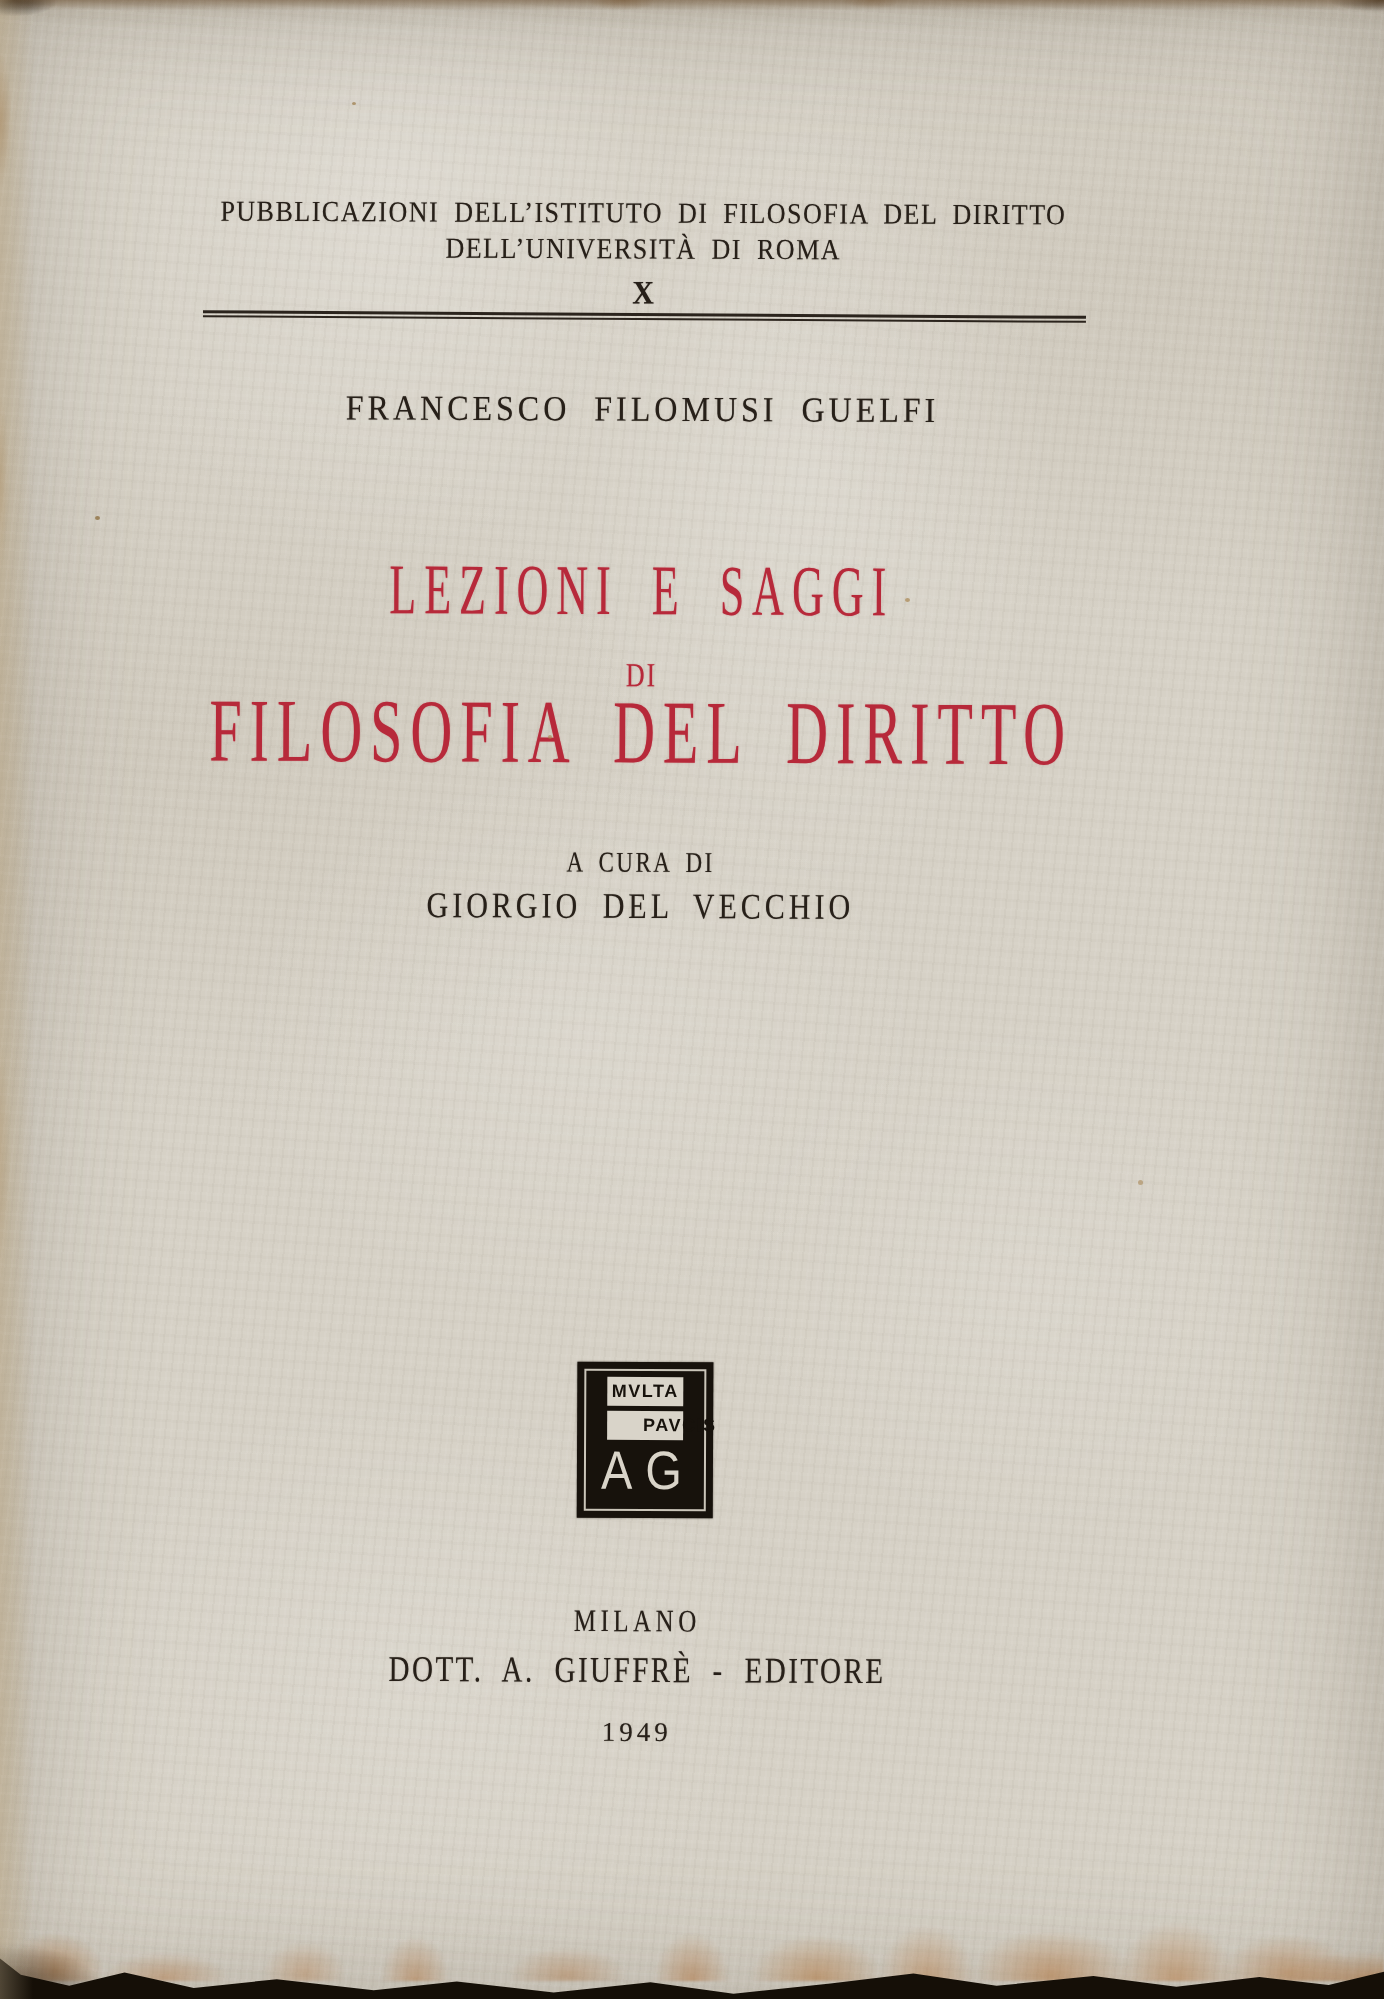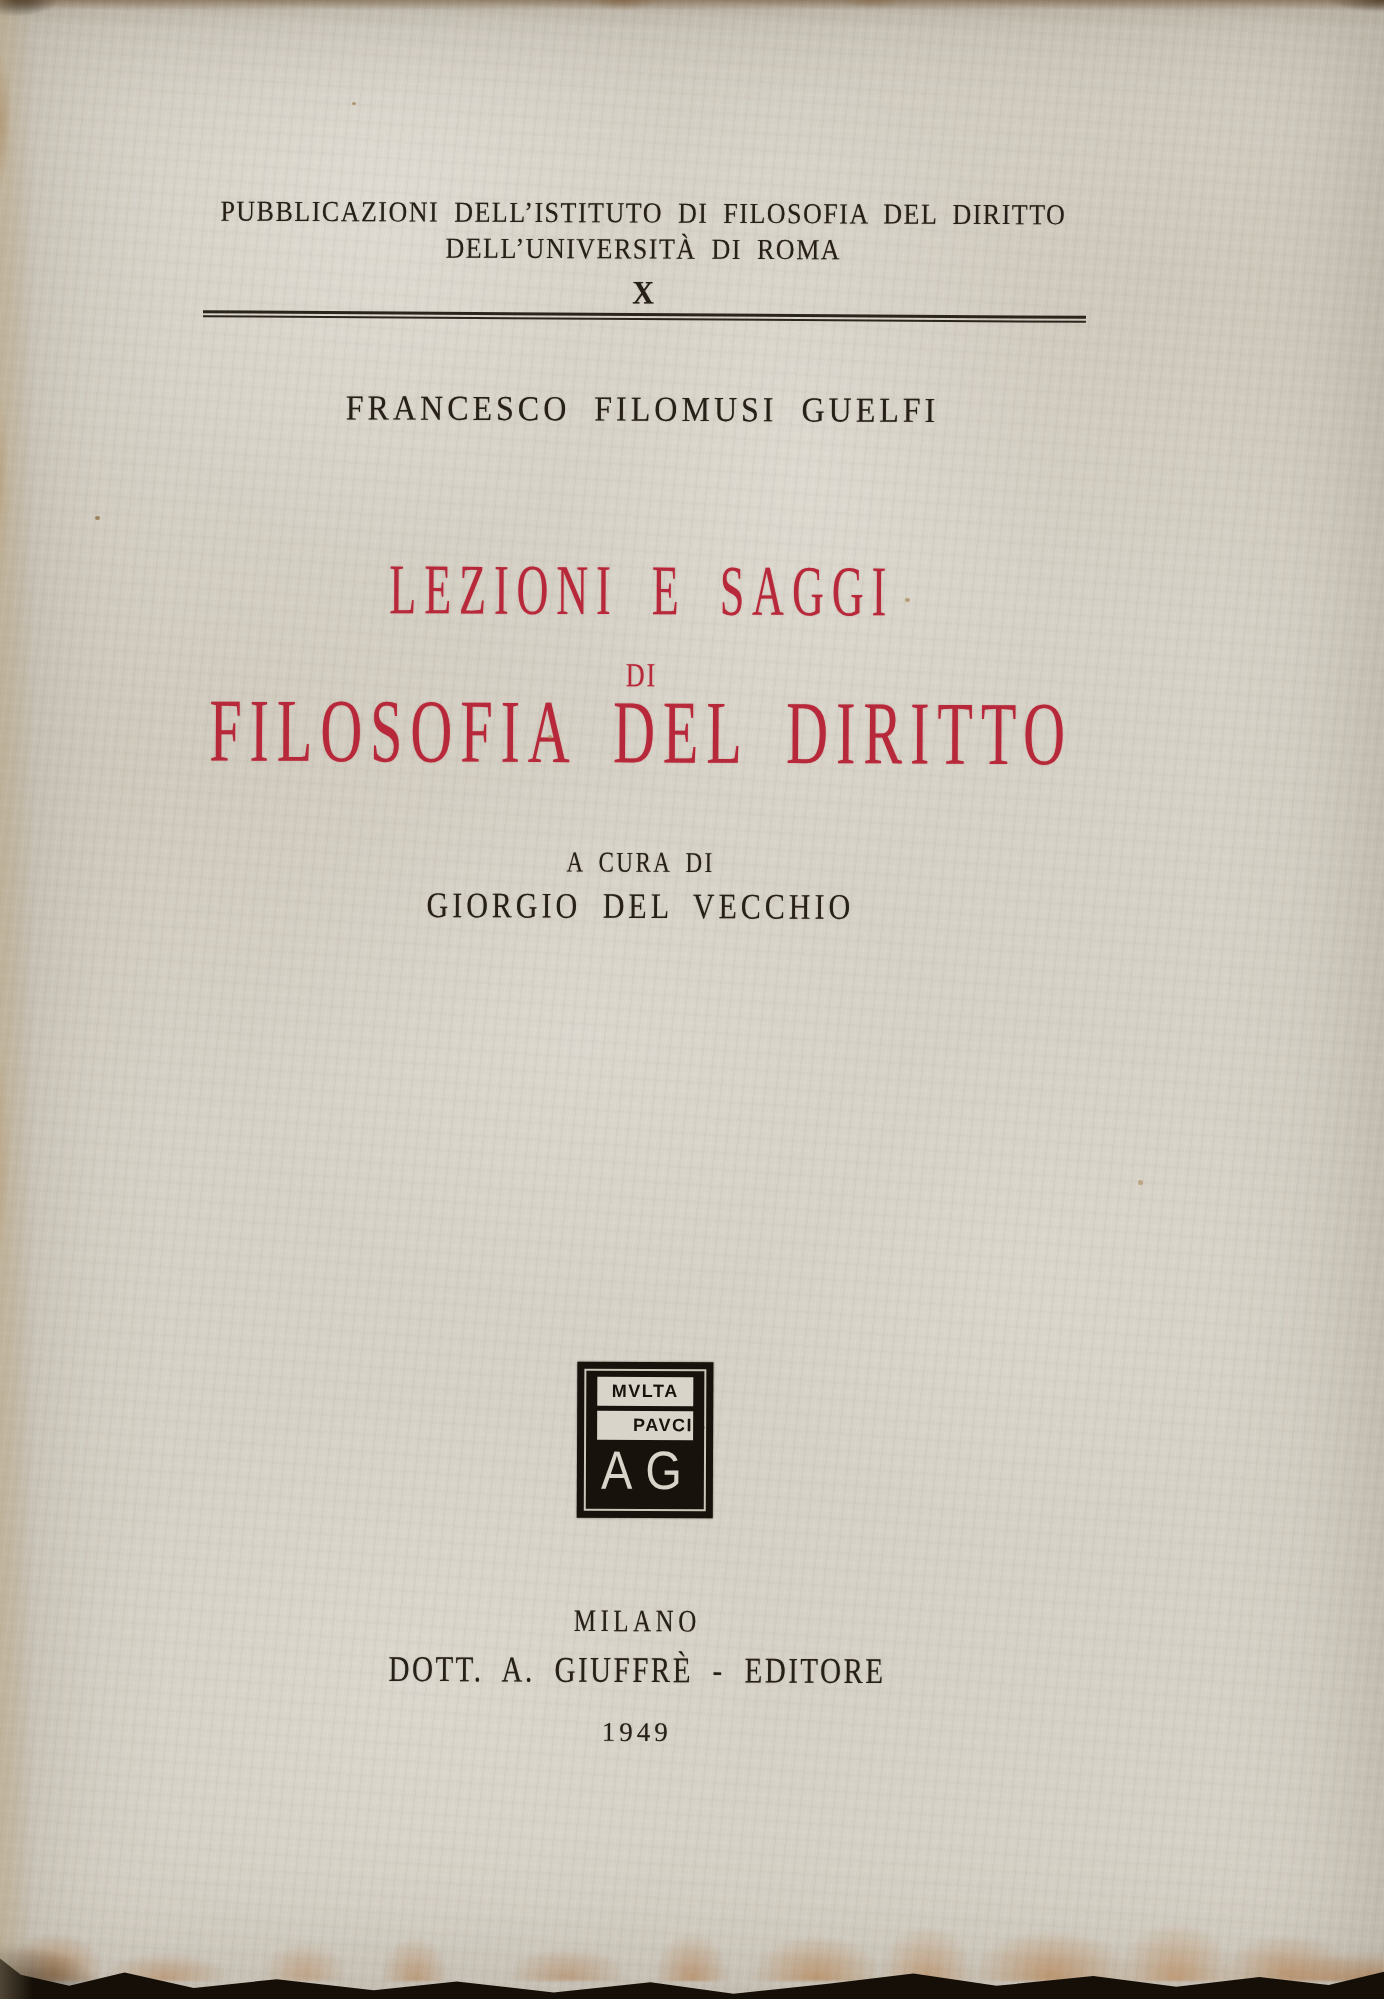--- a/index.html
+++ b/index.html
@@ -121,21 +121,21 @@
   
   .logo{
     position:absolute;left:579px;top:1362px;width:136px;height:156px;
     background:#17120c;
     box-shadow:0 0 2px rgba(23,18,12,.6);
   }
   .logo-outline{
     position:absolute;inset:7px;border:2.5px solid rgba(218,213,201,.92);
   }
   .motto-box{
-    position:relative;margin:0 20px;
+    position:relative;margin:0 30px;
     background:#d9d4c9;color:#17120c;
     font-family:"Liberation Sans","DejaVu Sans",sans-serif;
     font-weight:bold;font-size:18px;letter-spacing:1.5px;
     text-align:center;line-height:29px;height:29px;
   }
   .motto-box.first{margin-top:15px;}
   .motto-box.second{margin-top:5px;padding-left:36px;}
   .logo-initials{
     position:relative;margin-top:3px;text-align:center;
     font-family:"Liberation Sans","DejaVu Sans",sans-serif;

